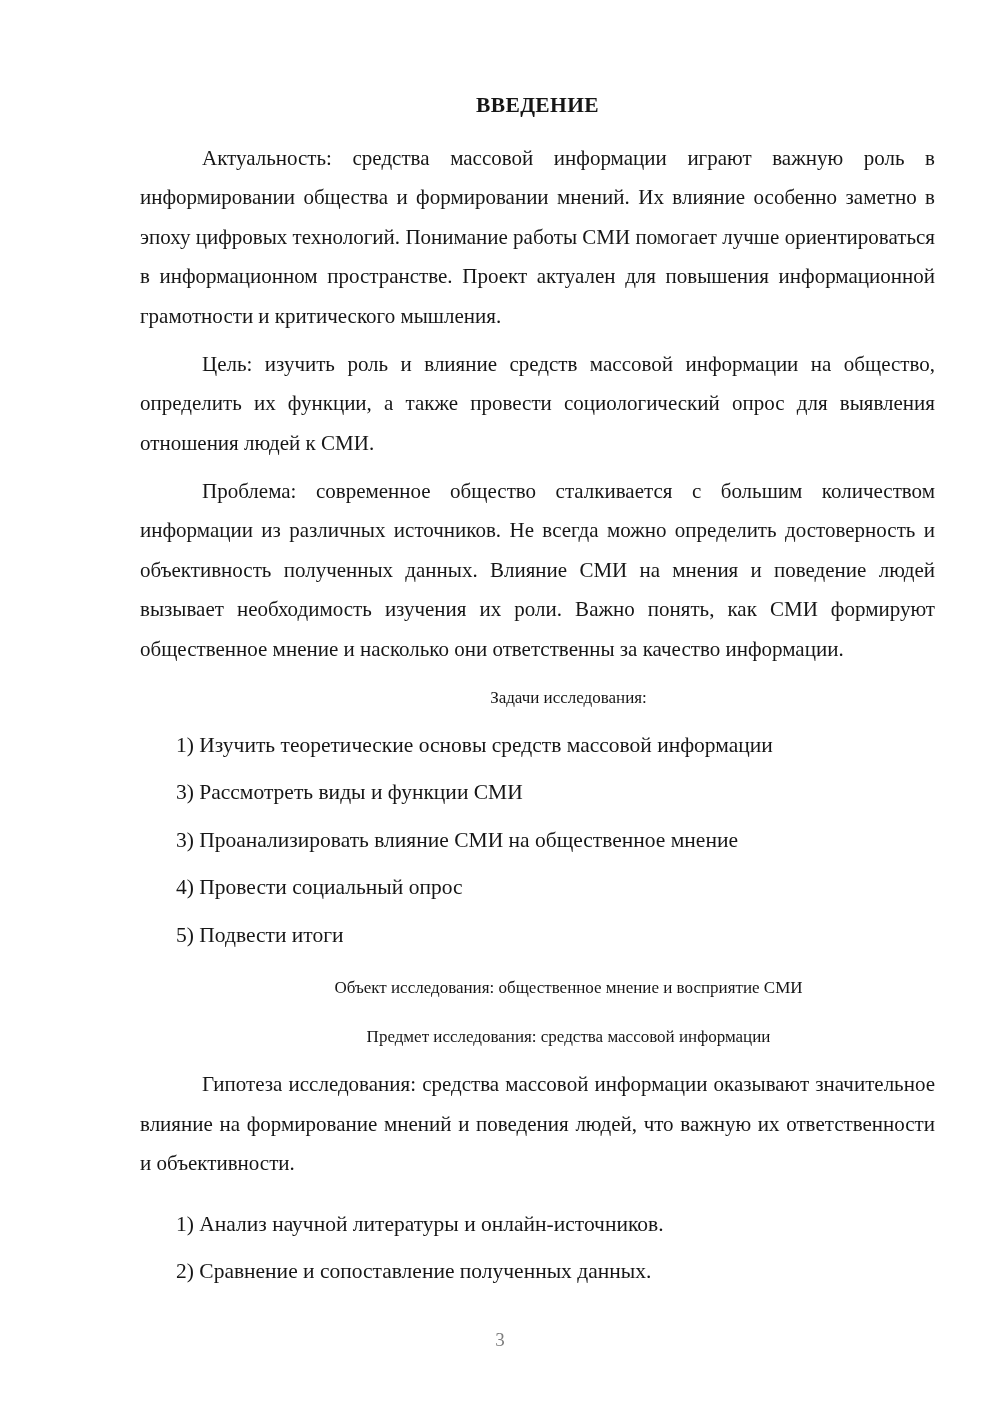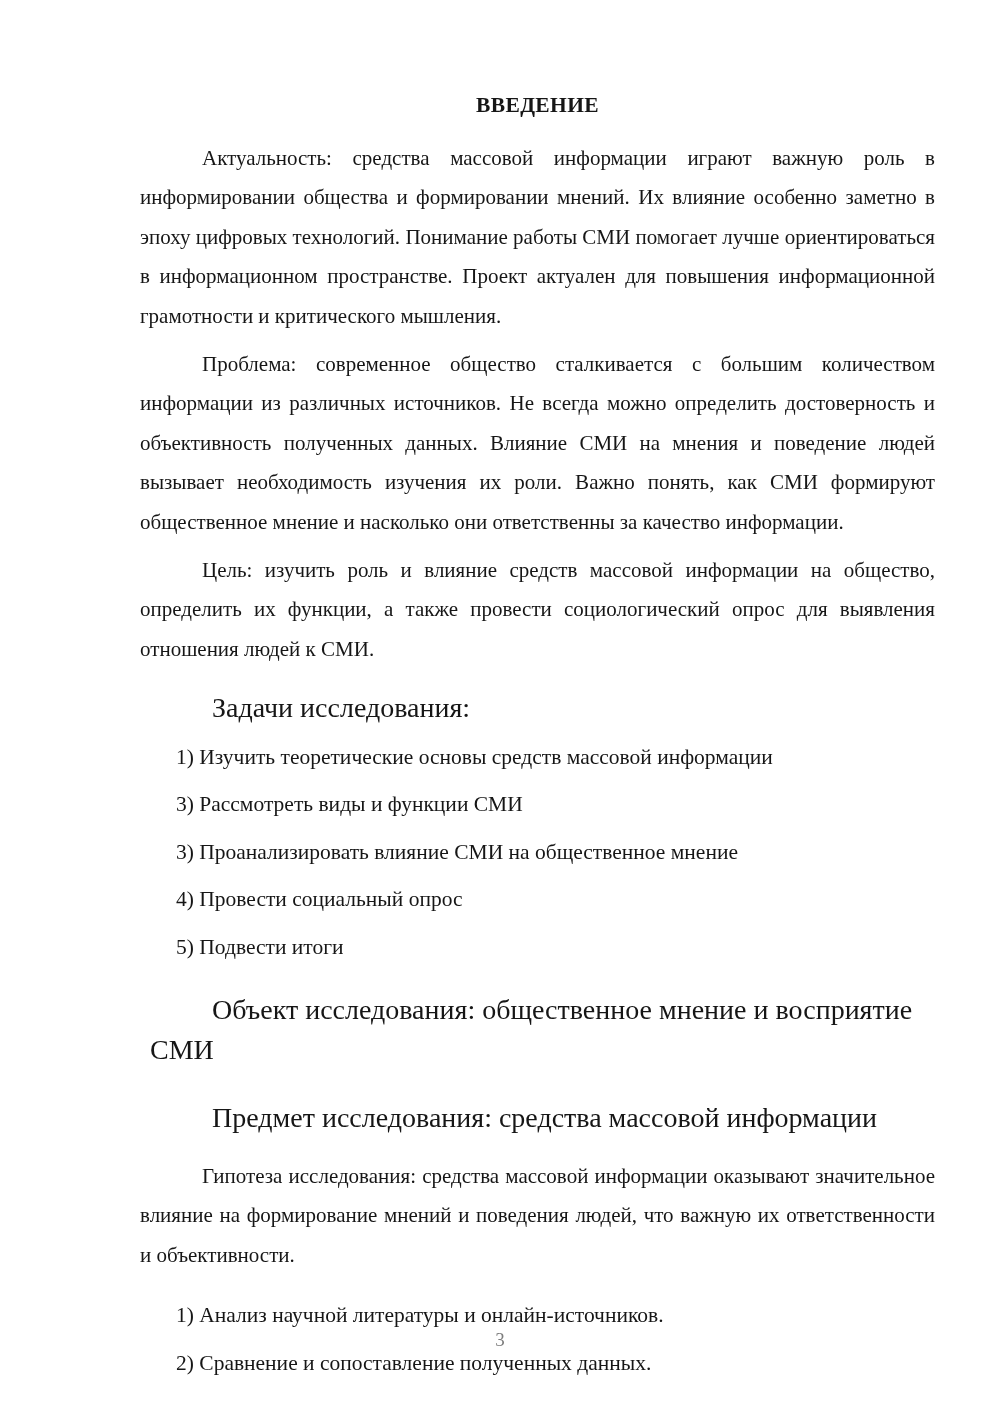--- a/index.html
+++ b/index.html
@@ -46,24 +46,24 @@
   .para.first {
     margin-top: 20px;
   }
   .para + .para {
     margin-top: 8.5px;
   }
   .para-last-left {
     text-align-last: left;
   }
   .block-line {
-    margin: 10px;
-    font-size: 28px;
+    margin: 0;
+    font-size: 17px;
     line-height: 39.5px;
-    text-align: left;
+    text-align: center;
     text-indent: 62px;
   }
   .list {
     list-style: none;
     margin: 0;
     padding: 0;
   }
   .list-item {
     font-size: 21.5px;
     line-height: 39.5px;
@@ -88,23 +88,23 @@
 </head>
 <body>
 
 <div class="page">
   <div class="content">
 
     <h1 class="doc-title">ВВЕДЕНИЕ</h1>
 
     <p class="para first">Актуальность: средства массовой информации играют важную роль в информировании общества и формировании мнений. Их влияние особенно заметно в эпоху цифровых технологий. Понимание работы СМИ помогает лучше ориентироваться в информационном пространстве. Проект актуален для повышения информационной грамотности и критического мышления.</p>
 
+    <p class="para">Цель: изучить роль и влияние средств массовой информации на общество, определить их функции, а также провести социологический опрос для выявления отношения людей к СМИ.</p>
+
     <p class="para">Проблема: современное общество сталкивается с большим количеством информации из различных источников. Не всегда можно определить достоверность и объективность полученных данных. Влияние СМИ на мнения и поведение людей вызывает необходимость изучения их роли. Важно понять, как СМИ формируют общественное мнение и насколько они ответственны за качество информации.</p>
-
-    <p class="para">Цель: изучить роль и влияние средств массовой информации на общество, определить их функции, а также провести социологический опрос для выявления отношения людей к СМИ.</p>
 
     <div class="gap-sm"></div>
 
     <p class="block-line">Задачи исследования:</p>
 
     <ul class="list">
       <li class="list-item">1) Изучить теоретические основы средств массовой информации</li>
       <li class="list-item">3) Рассмотреть виды и функции СМИ</li>
       <li class="list-item">3) Проанализировать влияние СМИ на общественное мнение</li>
       <li class="list-item">4) Провести социальный опрос</li>

